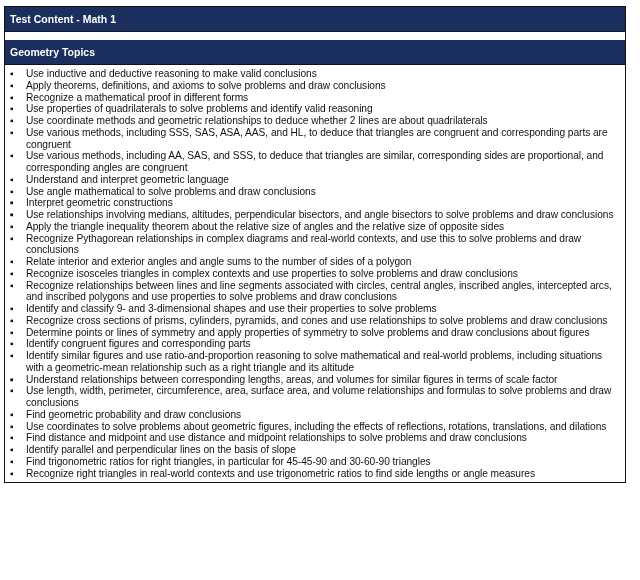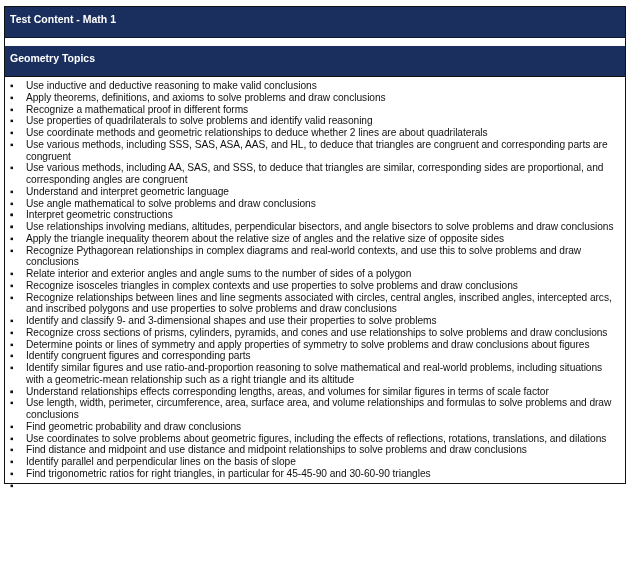--- a/index.html
+++ b/index.html
@@ -3,21 +3,21 @@
 <meta charset="utf-8">
 <style>
   html, body { margin: 0; padding: 0; background: #ffffff; }
   body { width: 640px; height: 580px; position: relative; overflow: hidden; font-family: "Liberation Sans", sans-serif; }
   .table {
     position: absolute; left: 4px; top: 6px; width: 620px;
     border: 1.5px solid #111; background: #fff;
   }
   .hdr {
     background: #1b2f5e; color: #ffffff; font-weight: bold;
-    font-size: 10.5px; height: 31px; box-sizing: border-box;
+    font-size: 10.5px; height: 25px; box-sizing: border-box;
     padding: 6px 0 8px 5px; border-bottom: 1.5px solid #0d1830;
   }
   .hdr.second { border-bottom: 1.5px solid #111; margin-top: 8px; }
   .body { padding: 3px 4px 3px 4px; }
   ul.topics { list-style: none; margin: 0; padding: 0; }
   ul.topics li {
     position: relative; padding-left: 17px;
     font-size: 10.2px; line-height: 11.75px; color: #111;
     letter-spacing: -0.05px;
   }
@@ -50,23 +50,23 @@
         <li><span class="bullet">▪</span><span>Recognize Pythagorean relationships in complex diagrams and real-world contexts, and use this to solve problems and draw conclusions</span></li>
         <li><span class="bullet">▪</span><span>Relate interior and exterior angles and angle sums to the number of sides of a polygon</span></li>
         <li><span class="bullet">▪</span><span>Recognize isosceles triangles in complex contexts and use properties to solve problems and draw conclusions</span></li>
         <li><span class="bullet">▪</span><span>Recognize relationships between lines and line segments associated with circles, central angles, inscribed angles, intercepted arcs, and inscribed polygons and use properties to solve problems and draw conclusions</span></li>
         <li><span class="bullet">▪</span><span>Identify and classify 9- and 3-dimensional shapes and use their properties to solve problems</span></li>
         <li><span class="bullet">▪</span><span>Recognize cross sections of prisms, cylinders, pyramids, and cones and use relationships to solve problems and draw conclusions</span></li>
         <li><span class="bullet">▪</span><span>Determine points or lines of symmetry and apply properties of symmetry to solve problems and draw conclusions about figures</span></li>
         <li><span class="bullet">▪</span><span>Identify congruent figures and corresponding parts</span></li>
         <li><span class="bullet">▪</span><span>Identify similar figures and use ratio-and-proportion reasoning to solve mathematical and real-world problems, including situations with a geometric-mean relationship such as a right triangle and its altitude</span></li>
         <li><span class="bullet">▪</span></li>
-        <li><span class="bullet">▪</span><span>Understand relationships effects corresponding lengths, areas, and volumes for similar figures in terms of scale factor</span></li>
+        <li><span class="bullet">▪</span><span>Understand relationships between corresponding lengths, areas, and volumes for similar figures in terms of scale factor</span></li>
         <li><span class="bullet">▪</span><span>Use length, width, perimeter, circumference, area, surface area, and volume relationships and formulas to solve problems and draw conclusions</span></li>
         <li><span class="bullet">▪</span><span>Find geometric probability and draw conclusions</span></li>
         <li><span class="bullet">▪</span><span>Use coordinates to solve problems about geometric figures, including the effects of reflections, rotations, translations, and dilations</span></li>
         <li><span class="bullet">▪</span><span>Find distance and midpoint and use distance and midpoint relationships to solve problems and draw conclusions</span></li>
         <li><span class="bullet">▪</span><span>Identify parallel and perpendicular lines on the basis of slope</span></li>
         <li><span class="bullet">▪</span><span>Find trigonometric ratios for right triangles, in particular for 45-45-90 and 30-60-90 triangles</span></li>
-        <li><span class="bullet">▪</span></li>
+        <li><span class="bullet">▪</span><span>Recognize right triangles in real-world contexts and use trigonometric ratios to find side lengths or angle measures</span></li>
       </ul>
   </div>
 </div>
 
 </body></html>

